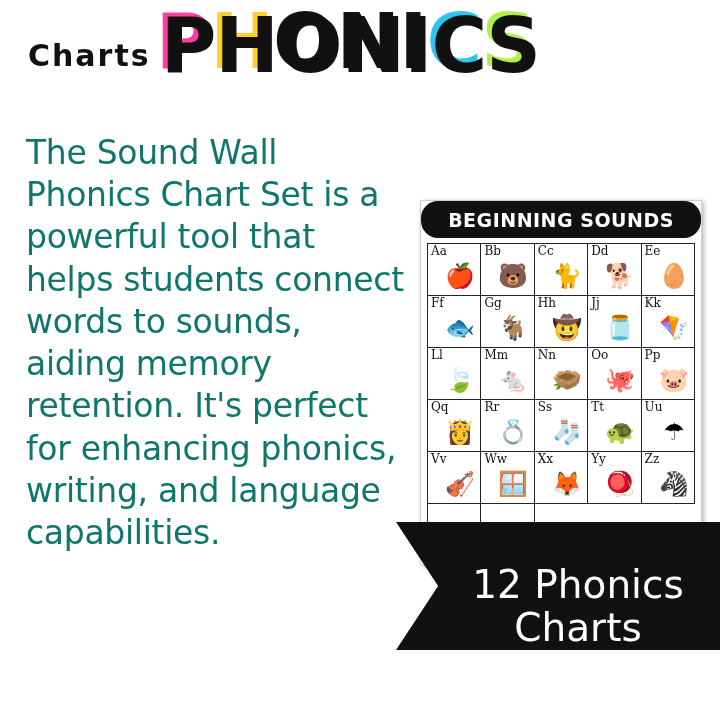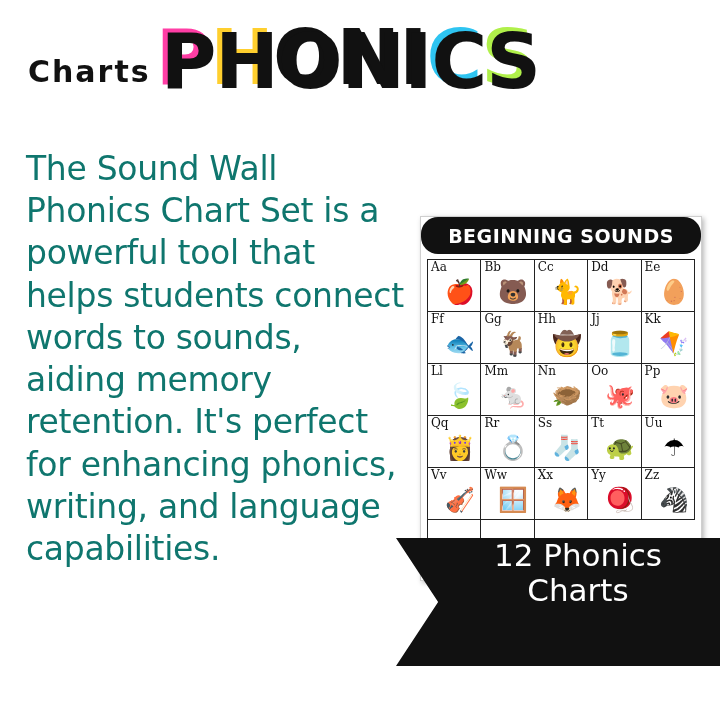--- a/index.html
+++ b/index.html
@@ -13,21 +13,21 @@
     font-family: "Liberation Sans", sans-serif;
     overflow: hidden;
     position: relative;
   }
   .page {
     position: relative;
     width: 720px;
     height: 698px;
     background: #ffffff;
     box-sizing: border-box;
-    padding: 24px 20px 0 20px;
+    padding: 8px 20px 0 20px;
   }
 
   
   .header {
     display: flex;
     align-items: baseline;
     height: 86px;
     padding-left: 8px;
   }
   .charts-word {
@@ -153,25 +153,25 @@
   
   .banner {
     position: absolute;
     right: -20px;
     bottom: 10px;
     width: 324px;
     height: 128px;
     background: #111111;
     color: #ffffff;
     display: flex;
-    align-items: flex-start;
+    align-items: flex-end;
     justify-content: center;
     text-align: center;
     font-family: "DejaVu Sans", sans-serif;
-    font-size: 31px;
+    font-size: 39px;
     line-height: 1.12;
     clip-path: polygon(0 0, 100% 0, 100% 100%, 0 100%, 13% 50%);
     padding-left: 40px;
     box-sizing: border-box;
   }
   .banner .line2 { display: block; }
 </style>
 </head>
 <body>
 

